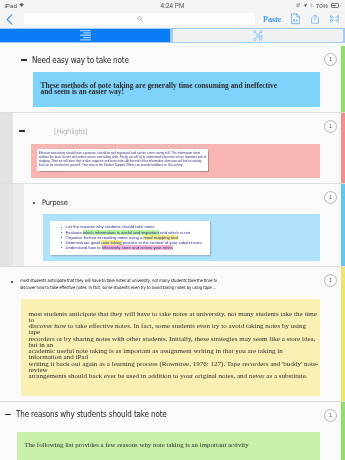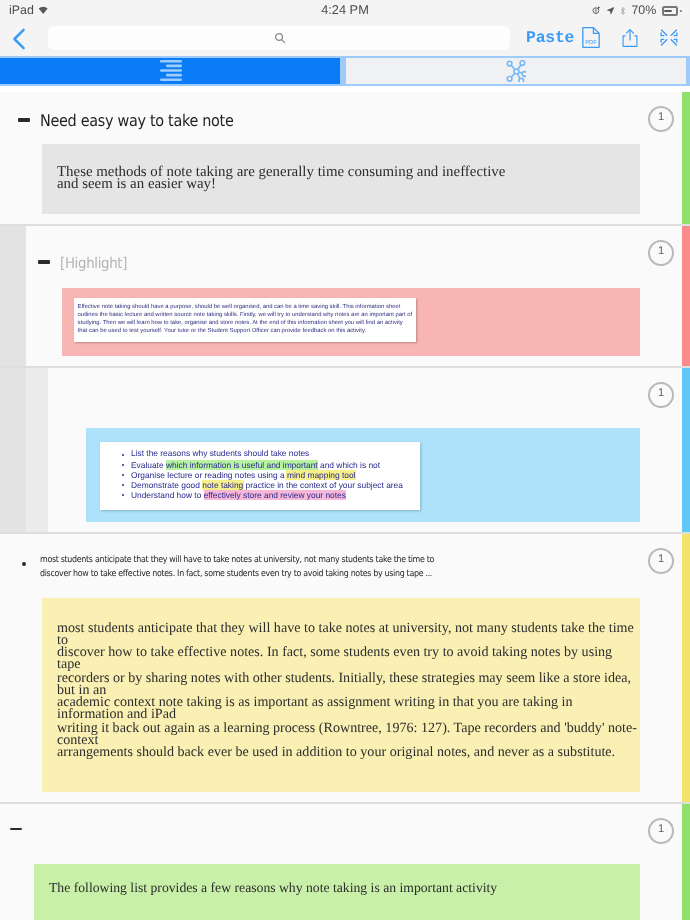--- a/index.html
+++ b/index.html
@@ -16,21 +16,21 @@
   .batt-body{display:block;width:8.3px;height:4.6px;border:.55px solid #787878;border-radius:1.1px;padding:.45px;box-sizing:border-box}
   .batt-fill{display:block;height:100%;background:#5a5a5a;border-radius:.5px}
   .batt-cap{display:block;width:.9px;height:1.9px;background:#8a8a8a;margin-left:.4px;border-radius:0 .6px .6px 0}
 
   
   #navbar{position:absolute;left:0;top:11px;right:0;height:17px;background:#f4f4f4}
   #back-btn{position:absolute;left:6px;top:3px}
   #searchfield{position:absolute;left:24px;top:1.9px;width:231px;height:12.5px;background:#fdfdfd;
                border-radius:3px;display:flex;align-items:center;justify-content:center}
   #paste-btn{position:absolute;left:263px;top:3.7px;font-size:8.2px;color:#3c9bf5;letter-spacing:-.1px;
-             font-family:Liberation Mono, monospace;font-weight:bold}
+             font-family:Liberation Serif, serif;font-weight:bold}
   #pdf-btn{position:absolute;left:291px;top:2px}
   #share-btn{position:absolute;left:310.5px;top:1.6px}
   #collapse-btn{position:absolute;left:329.5px;top:2.6px}
 
   
   #segmented{position:absolute;left:0;top:28px;right:0;height:15px;display:flex;background:#9ecbf9;padding:1.2px 0}
   #segmented > div{flex:1;display:flex;align-items:center;justify-content:center}
   #segmented .on{margin-right:.6px}
   #segmented .on{background:#0a7cf7}
   #segmented .off{background:#f0f1f2;margin:-1.2px 1.2px -1.2px 1.2px;border:1.2px solid #9ecbf9}
@@ -156,57 +156,61 @@
         <circle cx="3.6" cy="18.8" r="2.3"></circle>
         <circle cx="18.6" cy="14" r="2.3"></circle>
         <circle cx="15.2" cy="20.6" r="2.3"></circle>
       </g>
     </svg>
   </div>
 </div>
 
 <div id="outline">
     <div class="card" style="height: 67px;">
-      <div class="cbody" style="margin-left: 4px;">
+      <div class="cbody" style="margin-left: 16px;">
         <div class="chead" style="top: 9.5px;">
           <span class="marker"></span>
           <span class="title">Need easy way to take note</span>
         </div>
         <div class="badge">1</div>
         <div class="notewrap" style="top: 26px;">
-          <div class="greenbox note" style="background: #e5e5e5;">
+          <div class="greenbox note" style="background: #7dd3fc; font-weight: bold;">
             <div>These methods of note taking are generally time consuming and ineffective</div>
             <div>and seem is an easier way!</div>
           </div>
         </div>
       </div>
       <div class="sidebar" style="background: rgb(142, 224, 106);"></div>
     </div>
     <div class="card" style="height: 71px;">
       <div class="indent" style="left: 0px; width: 13px; background: rgb(227, 227, 227);"></div>
       <div class="cbody" style="margin-left: 13px;">
         <div class="chead" style="top: 13.5px; left: 1px;">
           <span class="marker"></span>
-          <span class="title" style="color: rgb(180, 180, 180); font-size: 7.4px;">[Highlight]</span>
+          <span class="title" style="color: rgb(180, 180, 180); font-size: 7.4px; margin-left: 24px;">[Highlight]</span>
         </div>
         <div class="badge">1</div>
         <div class="notewrap" style="top: 30.5px; left: 18px;">
           <div class="pinkbox note" style="background: rgb(249, 180, 180);">
             <div class="pinkinner">
               <div>Effective note taking should have a purpose, should be well organised, and can be a time saving skill. This information sheet outlines the basic lecture and written source note taking skills.  Firstly, we will try to understand why notes are an important part of studying.  Then we will learn how to take, organise and store notes.  At the end of this information sheet you will find an activity that can be used to test yourself.  Your tutor or the Student Support Officer can provide feedback on this activity.</div>
             </div>
           </div>
         </div>
       </div>
       <div class="sidebar" style="background: rgb(251, 139, 139);"></div>
     </div>
     <div class="card" style="height: 83px;">
       <div class="indent" style="left: 0px; width: 13px; background: rgb(227, 227, 227);"></div>
       <div class="indent" style="left: 13px; width: 11px; background: rgb(235, 235, 235);"></div>
       <div class="cbody" style="margin-left: 24px;">
+        <div class="chead" style="top: 13.5px; left: 2px;">
+          <span class="marker dot"></span>
+          <span class="title" style="font-size: 7.4px;">Purpose</span>
+        </div>
         <div class="badge">1</div>
         <div class="notewrap" style="top: 29.7px; left: 19px;">
           <div class="bluebox" style="background: rgb(173, 226, 250);">
             <div class="blueinner">
               <ul class="bl">
                 <li><span>List the reasons why students should take notes</span></li>
                 <li><span>Evaluate </span><span class="hl-g">which information is useful and important</span><span> and which is not</span></li>
                 <li><span>Organise lecture or reading notes using a </span><span class="hl-y">mind mapping tool</span></li>
                 <li><span>Demonstrate good </span><span class="hl-y">note taking</span><span> practice in the context of your subject area</span></li>
                 <li><span>Understand how to </span><span class="hl-p">effectively store and review your notes</span></li>
@@ -224,34 +228,35 @@
           <span class="title" style="font-size: 4.4px; line-height: 7.7px;">most students anticipate that they will have to take notes at university, not many students take the time to<br>discover how to take effective notes. In fact, some students even try to avoid taking notes by using tape ...</span>
         </div>
         <div class="badge">1</div>
         <div class="notewrap" style="top: 31.5px;">
           <div class="yellowbox note" style="background: rgb(250, 240, 180);">
             <div>most students anticipate that they will have to take notes at university, not many students take the time</div>
             <div>to</div>
             <div>discover how to take effective notes.  In fact, some students even try to avoid taking notes by using tape</div>
             <div>recorders or by sharing notes with other students.  Initially, these strategies may seem like a store idea,</div>
             <div>but in an</div>
-            <div>academic context note taking is as important as assignment writing in that you are taking in</div>
+            <div>academic useful note taking is as important as assignment writing in that you are taking in</div>
             <div>information and iPad</div>
             <div>writing it back out again as a learning process (Rowntree, 1976: 127).  Tape recorders and 'buddy' note-</div>
-            <div>context</div>
+            <div>review</div>
             <div>arrangements should back ever be used in addition to your original notes, and never as a substitute.</div>
           </div>
         </div>
       </div>
       <div class="sidebar" style="background: rgb(242, 227, 106);"></div>
     </div>
     <div class="card" style="height: 59px;">
       <div class="cbody" style="margin-left: 0px;">
         <div class="chead" style="top: 8px;">
           <span class="marker"></span>
+          <span class="title">The reasons why students should take note</span>
         </div>
         <div class="badge">1</div>
         <div class="notewrap" style="top: 30.3px;">
           <div class="greenbox note" style="background: rgb(201, 240, 168); font-size: 6.85px; height: 28px; padding-top: 9.5px;">
             <div>The following list provides a few reasons why note taking is an important activity</div>
           </div>
         </div>
       </div>
       <div class="sidebar" style="background: rgb(142, 224, 106);"></div>
     </div>

